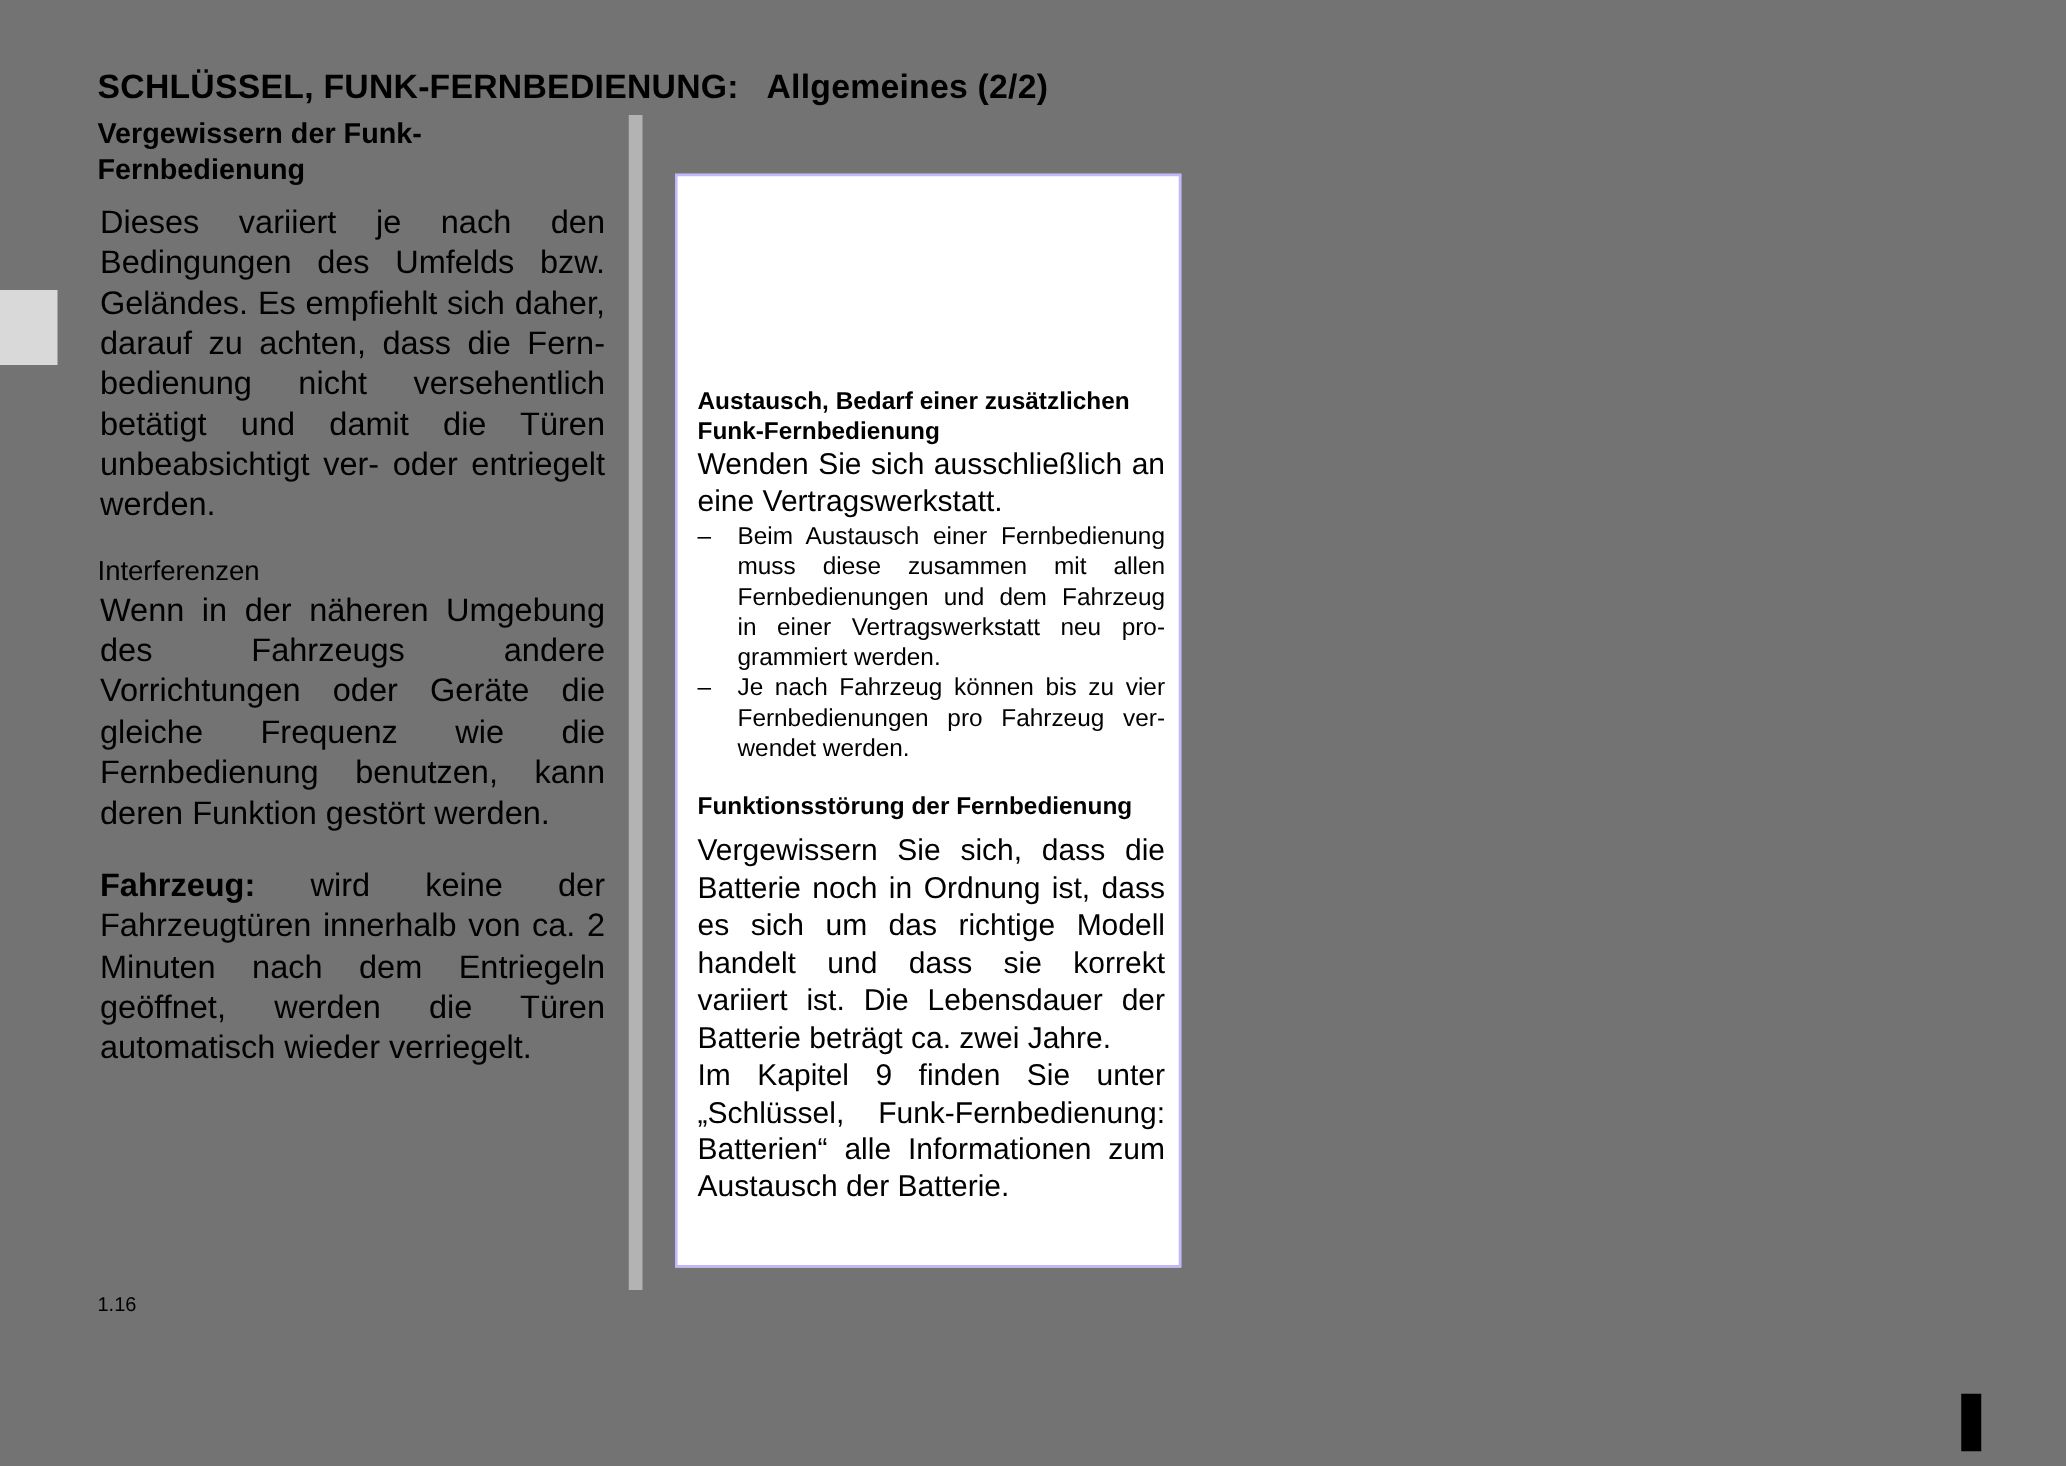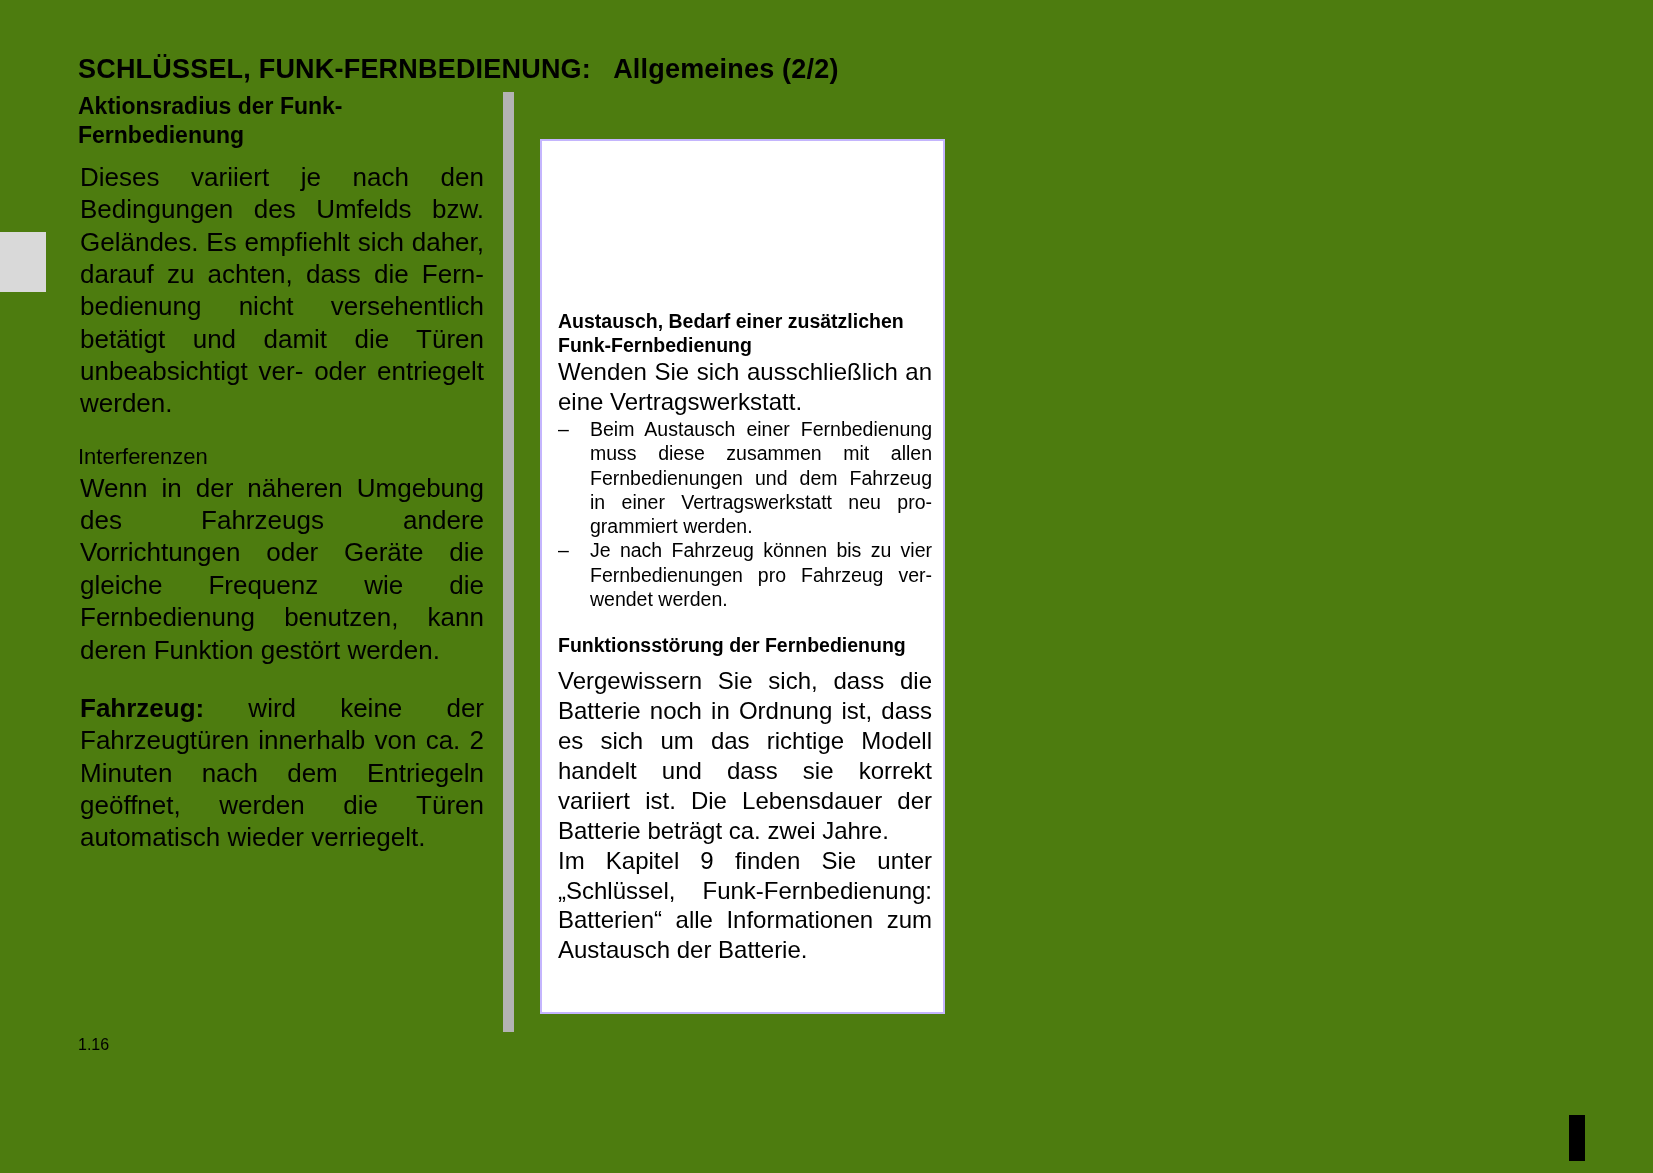--- a/index.html
+++ b/index.html
@@ -8,21 +8,21 @@
     background: #ffffff;
   }
   body {
     font-family: "Liberation Sans", sans-serif;
     color: #000000;
   }
   .page {
     position: relative;
     width: 1653px;
     height: 1173px;
-    background: #4d7c0f;
+    background: #737373;
     overflow: hidden;
   }
   
   .left-tab {
     position: absolute;
     left: 0;
     top: 232px;
     width: 46px;
     height: 60px;
     background: #d9d9d9;
@@ -151,21 +151,21 @@
 
   <h1 class="page-title">
     <span>SCHLÜSSEL, FUNK-FERNBEDIENUNG:</span>
     &nbsp;
     <span class="sub">Allgemeines (2/2)</span>
   </h1>
 
   <div class="vrule"></div>
 
   <div class="col-left">
-    <h2 class="h2">Aktionsradius der Funk-Fernbedienung</h2>
+    <h2 class="h2">Vergewissern der Funk-Fernbedienung</h2>
     <p class="body-text">Dieses variiert je nach den Bedingungen des Umfelds bzw. Geländes. Es empfiehlt sich daher, darauf zu achten, dass die Fern­bedienung nicht versehentlich betätigt und damit die Türen unbeabsichtigt ver- oder entriegelt werden.</p>
     <div class="gap"></div>
     <h3 class="h3">Interferenzen</h3>
     <p class="body-text">Wenn in der näheren Umgebung des Fahr­zeugs andere Vorrichtungen oder Geräte die gleiche Frequenz wie die Fernbedie­nung benutzen, kann deren Funktion gestört werden.</p>
     <div class="gap"></div>
     <p class="body-text">
       <span style="font-weight:bold;">Fahrzeug:</span><span> wird keine der Fahrzeugtüren in­nerhalb von ca. 2 Minuten nach dem Entrie­geln geöffnet, werden die Türen automatisch wieder verriegelt.</span>
     </p>
   </div>
 

